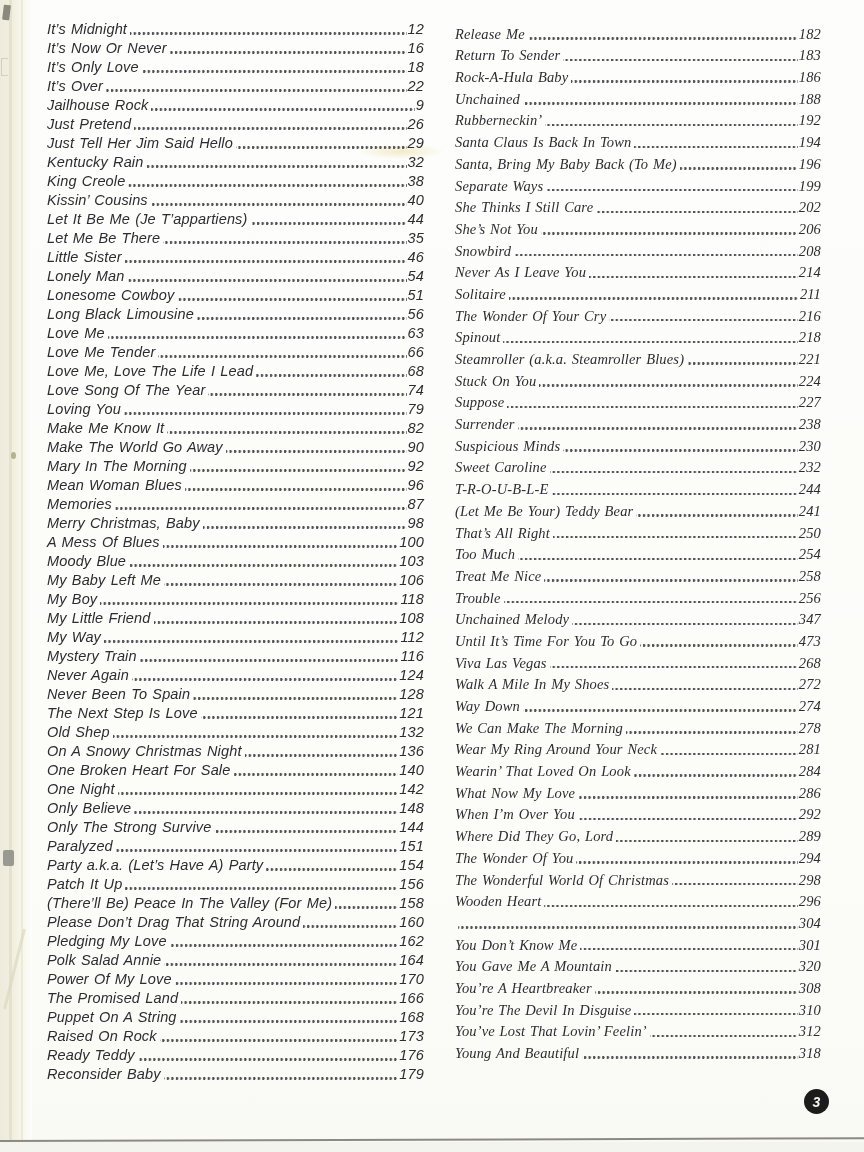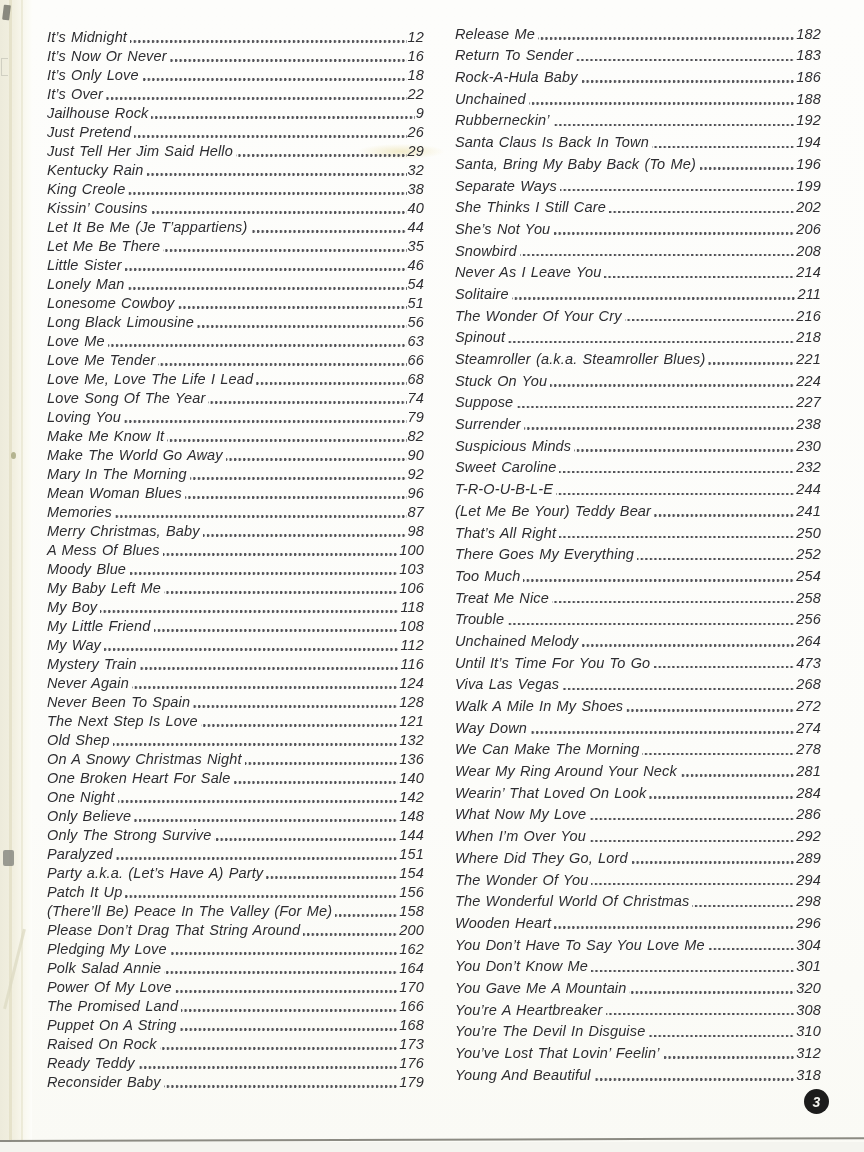--- a/index.html
+++ b/index.html
@@ -26,24 +26,24 @@
   .mark-b{left:1px;top:58px;width:6px;height:16px;border:1px solid #b9b9ad;border-right:none;opacity:.55;}
   .mark-c{left:3px;top:850px;width:11px;height:16px;background:#8f9088;border-radius:2px;opacity:.9;}
   .mark-d{left:13px;top:928px;width:3px;height:82px;background:#dcdac2;transform:rotate(14deg);opacity:.75;}
   .mark-e{left:11px;top:452px;width:5px;height:7px;background:#9a9a6e;border-radius:50%;opacity:.7;}
   .smudge-y{
     position:absolute;left:358px;top:144px;width:86px;height:15px;
     background:radial-gradient(ellipse at center,rgba(226,209,128,.4) 0%,rgba(226,209,128,0) 72%);
   }
   
   .col{position:absolute;display:flex;flex-direction:column;}
-  .col-left{left:47px;top:28px;width:377px;justify-content:flex-end;}
+  .col-left{left:47px;top:20px;width:377px;justify-content:flex-end;}
   .col-right{left:455px;top:22px;width:366px;}
   .col-left .row{height:19px;}
-  .col-right .row{height:21.7px;}
+  .col-right .row{height:21.7px;font-family:Liberation Serif, serif;}
   .row{display:flex;align-items:flex-end;}
   .t,.p{
     font-size:14.5px;line-height:15px;white-space:nowrap;
     padding-bottom:2px;letter-spacing:.15px;word-spacing:1px;
   }
   .p{font-variant-numeric:tabular-nums;}
   .l{
     flex:1;min-width:8px;margin:0 1px 0 3px;position:relative;align-self:stretch;
   }
   .l::before{
@@ -360,21 +360,21 @@
 
       <div class="row">
         <span class="t">(There’ll Be) Peace In The Valley (For Me)</span>
         <span class="l"></span>
         <span class="p">158</span>
       </div>
 
       <div class="row">
         <span class="t">Please Don’t Drag That String Around</span>
         <span class="l"></span>
-        <span class="p">200</span>
+        <span class="p">160</span>
       </div>
 
       <div class="row">
         <span class="t">Pledging My Love</span>
         <span class="l"></span>
         <span class="p">162</span>
       </div>
 
       <div class="row">
         <span class="t">Polk Salad Annie</span>
@@ -558,25 +558,20 @@
         <span class="l"></span>
         <span class="p">241</span>
       </div>
 
       <div class="row">
         <span class="t">That’s All Right</span>
         <span class="l"></span>
         <span class="p">250</span>
       </div>
 
-      <div class="row">
-        <span class="t">There Goes My Everything</span>
-        <span class="l"></span>
-        <span class="p">252</span>
-      </div>
 
       <div class="row">
         <span class="t">Too Much</span>
         <span class="l"></span>
         <span class="p">254</span>
       </div>
 
       <div class="row">
         <span class="t">Treat Me Nice</span>
         <span class="l"></span>
@@ -585,21 +580,21 @@
 
       <div class="row">
         <span class="t">Trouble</span>
         <span class="l"></span>
         <span class="p">256</span>
       </div>
 
       <div class="row">
         <span class="t">Unchained Melody</span>
         <span class="l"></span>
-        <span class="p">264</span>
+        <span class="p">347</span>
       </div>
 
       <div class="row">
         <span class="t">Until It’s Time For You To Go</span>
         <span class="l"></span>
         <span class="p">473</span>
       </div>
 
       <div class="row">
         <span class="t">Viva Las Vegas</span>
@@ -667,21 +662,20 @@
         <span class="p">298</span>
       </div>
 
       <div class="row">
         <span class="t">Wooden Heart</span>
         <span class="l"></span>
         <span class="p">296</span>
       </div>
 
       <div class="row">
-        <span class="t">You Don’t Have To Say You Love Me</span>
         <span class="l"></span>
         <span class="p">304</span>
       </div>
 
       <div class="row">
         <span class="t">You Don’t Know Me</span>
         <span class="l"></span>
         <span class="p">301</span>
       </div>
 

